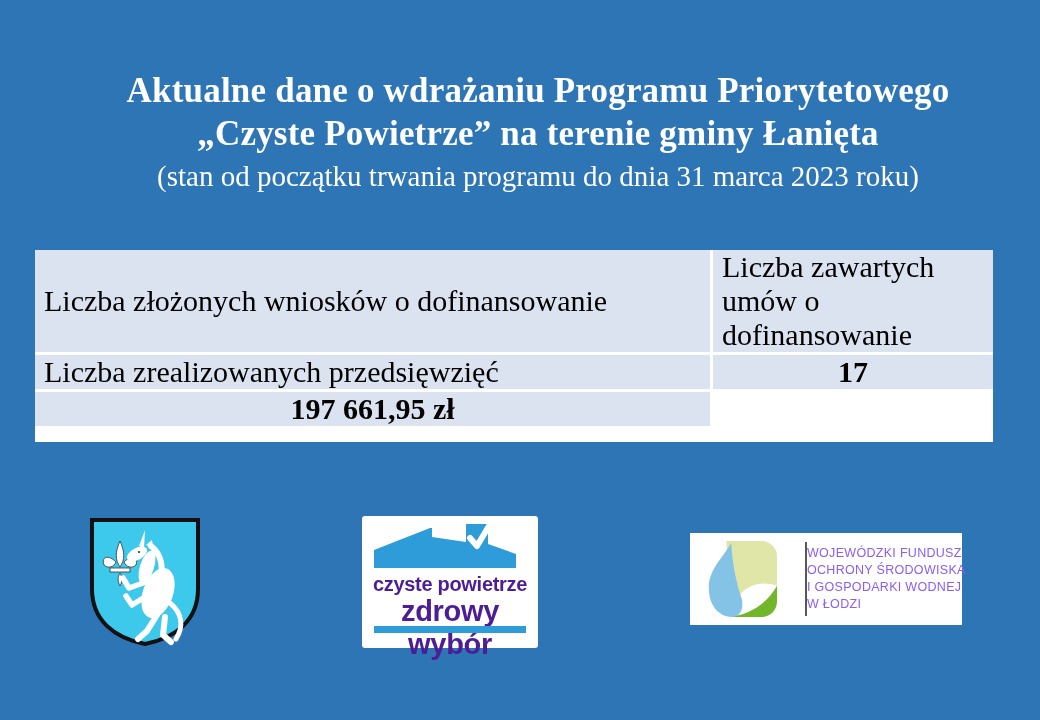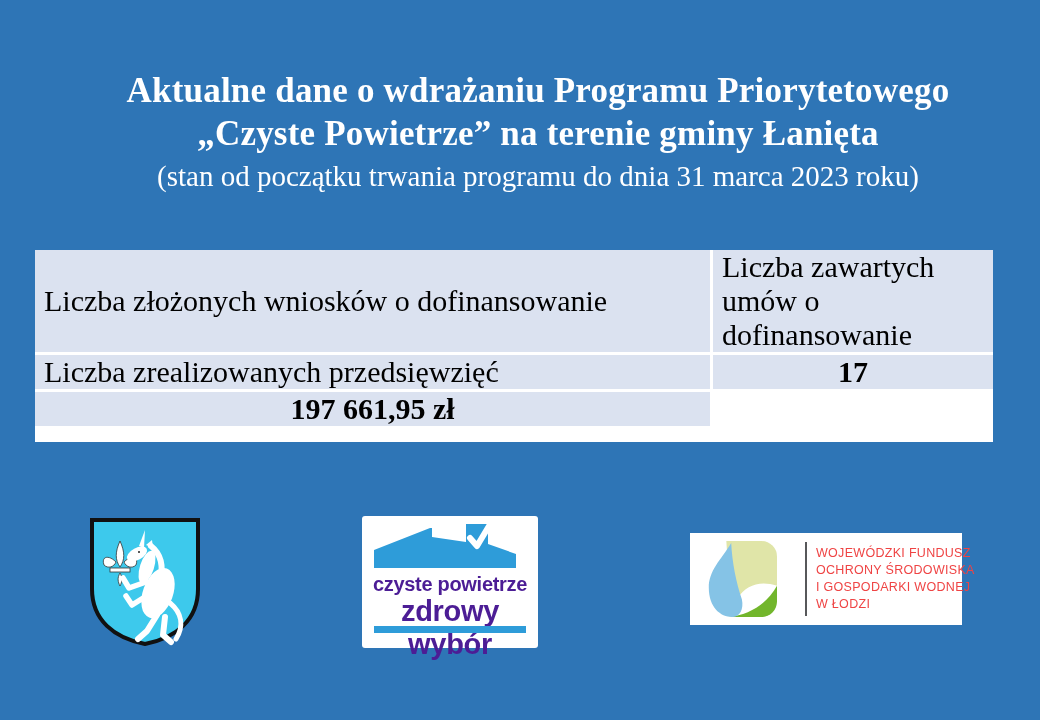--- a/index.html
+++ b/index.html
@@ -36,22 +36,22 @@
     color:#4c1d95;font-family:"Liberation Sans",sans-serif;font-weight:bold;}
   .cp-line.l1{top:57px;font-size:20px;letter-spacing:-0.3px;}
   .cp-line.l2{top:79px;font-size:29px;letter-spacing:-0.3px;}
   .cp-bar{position:absolute;left:12px;right:12px;top:110px;height:7px;background:#2e9cd9;}
 
   
   .wf-card{position:absolute;left:690px;top:533px;width:272px;height:92px;
     background:#ffffff;display:flex;align-items:center;}
   .wf-mark{width:76px;height:76px;margin-left:11px;flex:0 0 auto;}
   .wf-div{width:2px;height:74px;background:#57585a;margin-left:28px;flex:0 0 auto;}
-  .wf-text{margin-left:9px;font-family:"Liberation Sans",sans-serif;
-    font-size:12.5px;line-height:17px;color:#ef4444;letter-spacing:0.3px;white-space:nowrap;}
+  .wf-text{font-family:"Liberation Sans",sans-serif;
+    font-size:12.5px;line-height:17px;color:#8b5cf6;letter-spacing:0.3px;white-space:nowrap;}
 </style>
 </head>
 <body>
 
 <div class="slide">
 
   <div class="hdr">
     <div class="t1">Aktualne dane o wdrażaniu Programu Priorytetowego</div>
     <div class="t2">„Czyste Powietrze” na terenie gminy Łanięta</div>
     <div class="sub">(stan od początku trwania programu do dnia 31 marca 2023 roku)</div>

